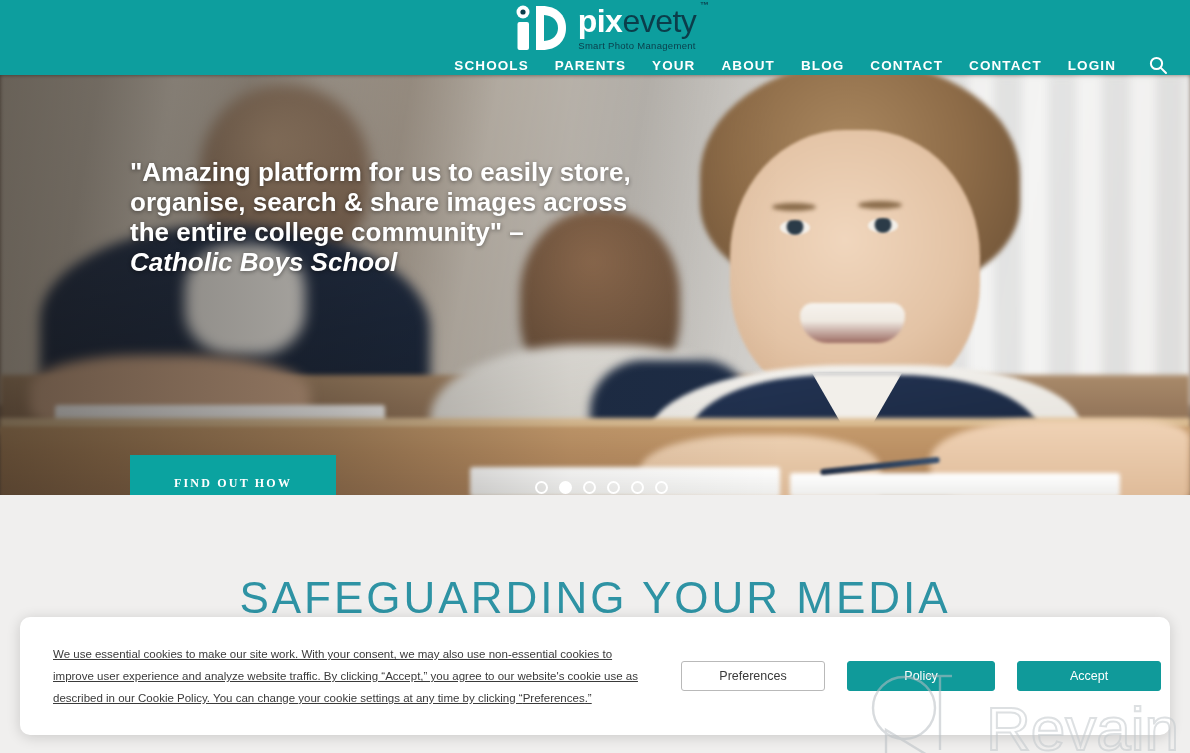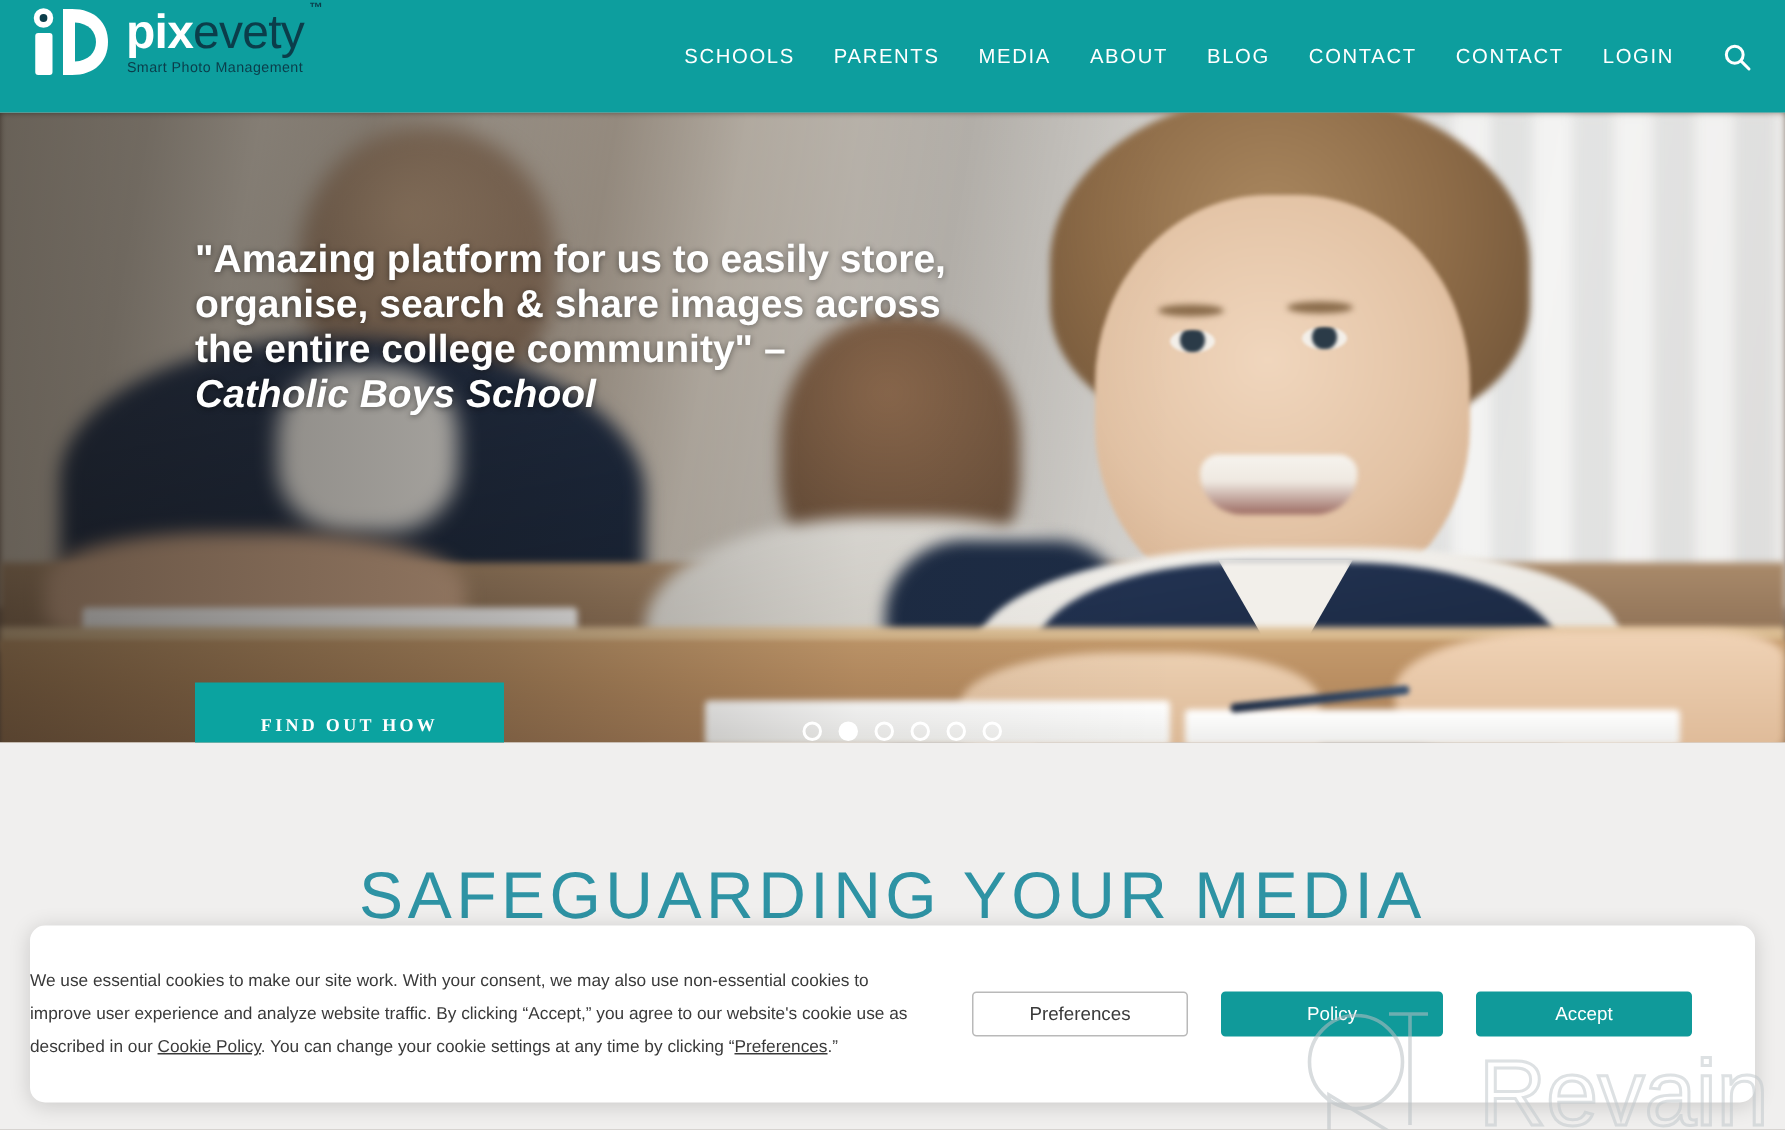--- a/index.html
+++ b/index.html
@@ -6,22 +6,23 @@
   html, body {
     width:1190px; height:753px;
     font-family:"Liberation Sans", sans-serif;
     background:#f0efee; overflow:hidden;
   }
   .page { position:relative; width:1190px; height:753px; }
 
   
   .header {
     position:absolute; top:0; left:0; width:1190px; height:75px;
-    background:#0d9e9e; display:flex; 
+    background:#0d9e9e; display:flex; align-items:center;
     z-index:30;
+    flex-direction:column;
   }
   .logo-wrap {
     display:flex; align-items:center; margin-left:18px;
     height:56px; position:relative;
   }
   .logo-mark { position:relative; width:62px; height:50px; flex:none; }
   .logo-text { margin-left:4px; position:relative; }
   .logo-word {
     font-size:32px; font-weight:700; letter-spacing:-.5px;
     line-height:1; white-space:nowrap;
@@ -36,21 +37,21 @@
     font-size:9.5px; color:#0b3d4a; letter-spacing:.3px;
     margin-top:3px; white-space:nowrap; text-align:center;
   }
 
   .nav {
     margin-left:auto; display:flex; align-items:center;
     gap:26px; margin-right:22px;
   }
   .nav-item {
     color:#ffffff; font-size:13.5px; letter-spacing:1.1px;
-    font-weight:400; text-decoration:none; cursor:pointer;
+    font-weight:700; text-decoration:none; cursor:pointer;
     white-space:nowrap;
   }
   .nav-search { width:20px; height:20px; position:relative; cursor:pointer; margin-left:6px; }
 
   
   .hero {
     position:absolute; top:75px; left:0; width:1190px; height:420px;
     overflow:hidden; background:#6b5a4e;
   }
   .hero-photo { position:absolute; inset:0; }
@@ -242,22 +243,22 @@
   }
 
   
   .cookie {
     position:absolute; left:20px; top:617px; width:1150px; height:118px;
     background:#ffffff; border-radius:10px;
     box-shadow:0 2px 14px rgba(0,0,0,.16);
     display:flex; align-items:center; z-index:40;
   }
   .cookie-text {
-    width:600px;
-    font-size:11.5px; line-height:22px; color:#3a3a3a;
+    margin-left:33px; width:600px;
+    font-size:11.5px; line-height:22px; color:#3a3a3a;text-decoration:underline;
   }
   .cookie-text a { color:#3a3a3a; text-decoration:underline; cursor:pointer; }
   .cookie-actions {
     margin-left:28px; display:flex; align-items:center; gap:22px;
   }
   .ck-btn {
     font-family:"Liberation Sans", sans-serif;
     font-size:12.5px; cursor:pointer; border-radius:3px;
   }
   .ck-pref {
@@ -301,21 +302,21 @@
           <span class="pix">pix</span><span class="evety">evety</span>
           <span class="logo-tm">™</span>
         </div>
         <div class="logo-tag">Smart Photo Management</div>
       </div>
     </div>
 
     <nav class="nav">
       <a class="nav-item">SCHOOLS</a>
       <a class="nav-item">PARENTS</a>
-      <a class="nav-item">MEDIA</a>
+      <a class="nav-item">YOUR</a>
       <a class="nav-item">ABOUT</a>
       <a class="nav-item">BLOG</a>
       <a class="nav-item">CONTACT</a>
       <a class="nav-item">CONTACT</a>
       <a class="nav-item">LOGIN</a>
       <span class="nav-search">
         <svg width="20" height="20" viewBox="0 0 20 20">
           <circle cx="8.5" cy="8.5" r="5.6" fill="none" stroke="#ffffff" stroke-width="2"></circle>
           <line x1="12.6" y1="12.6" x2="18" y2="18" stroke="#ffffff" stroke-width="2" stroke-linecap="round"></line>
         </svg>

